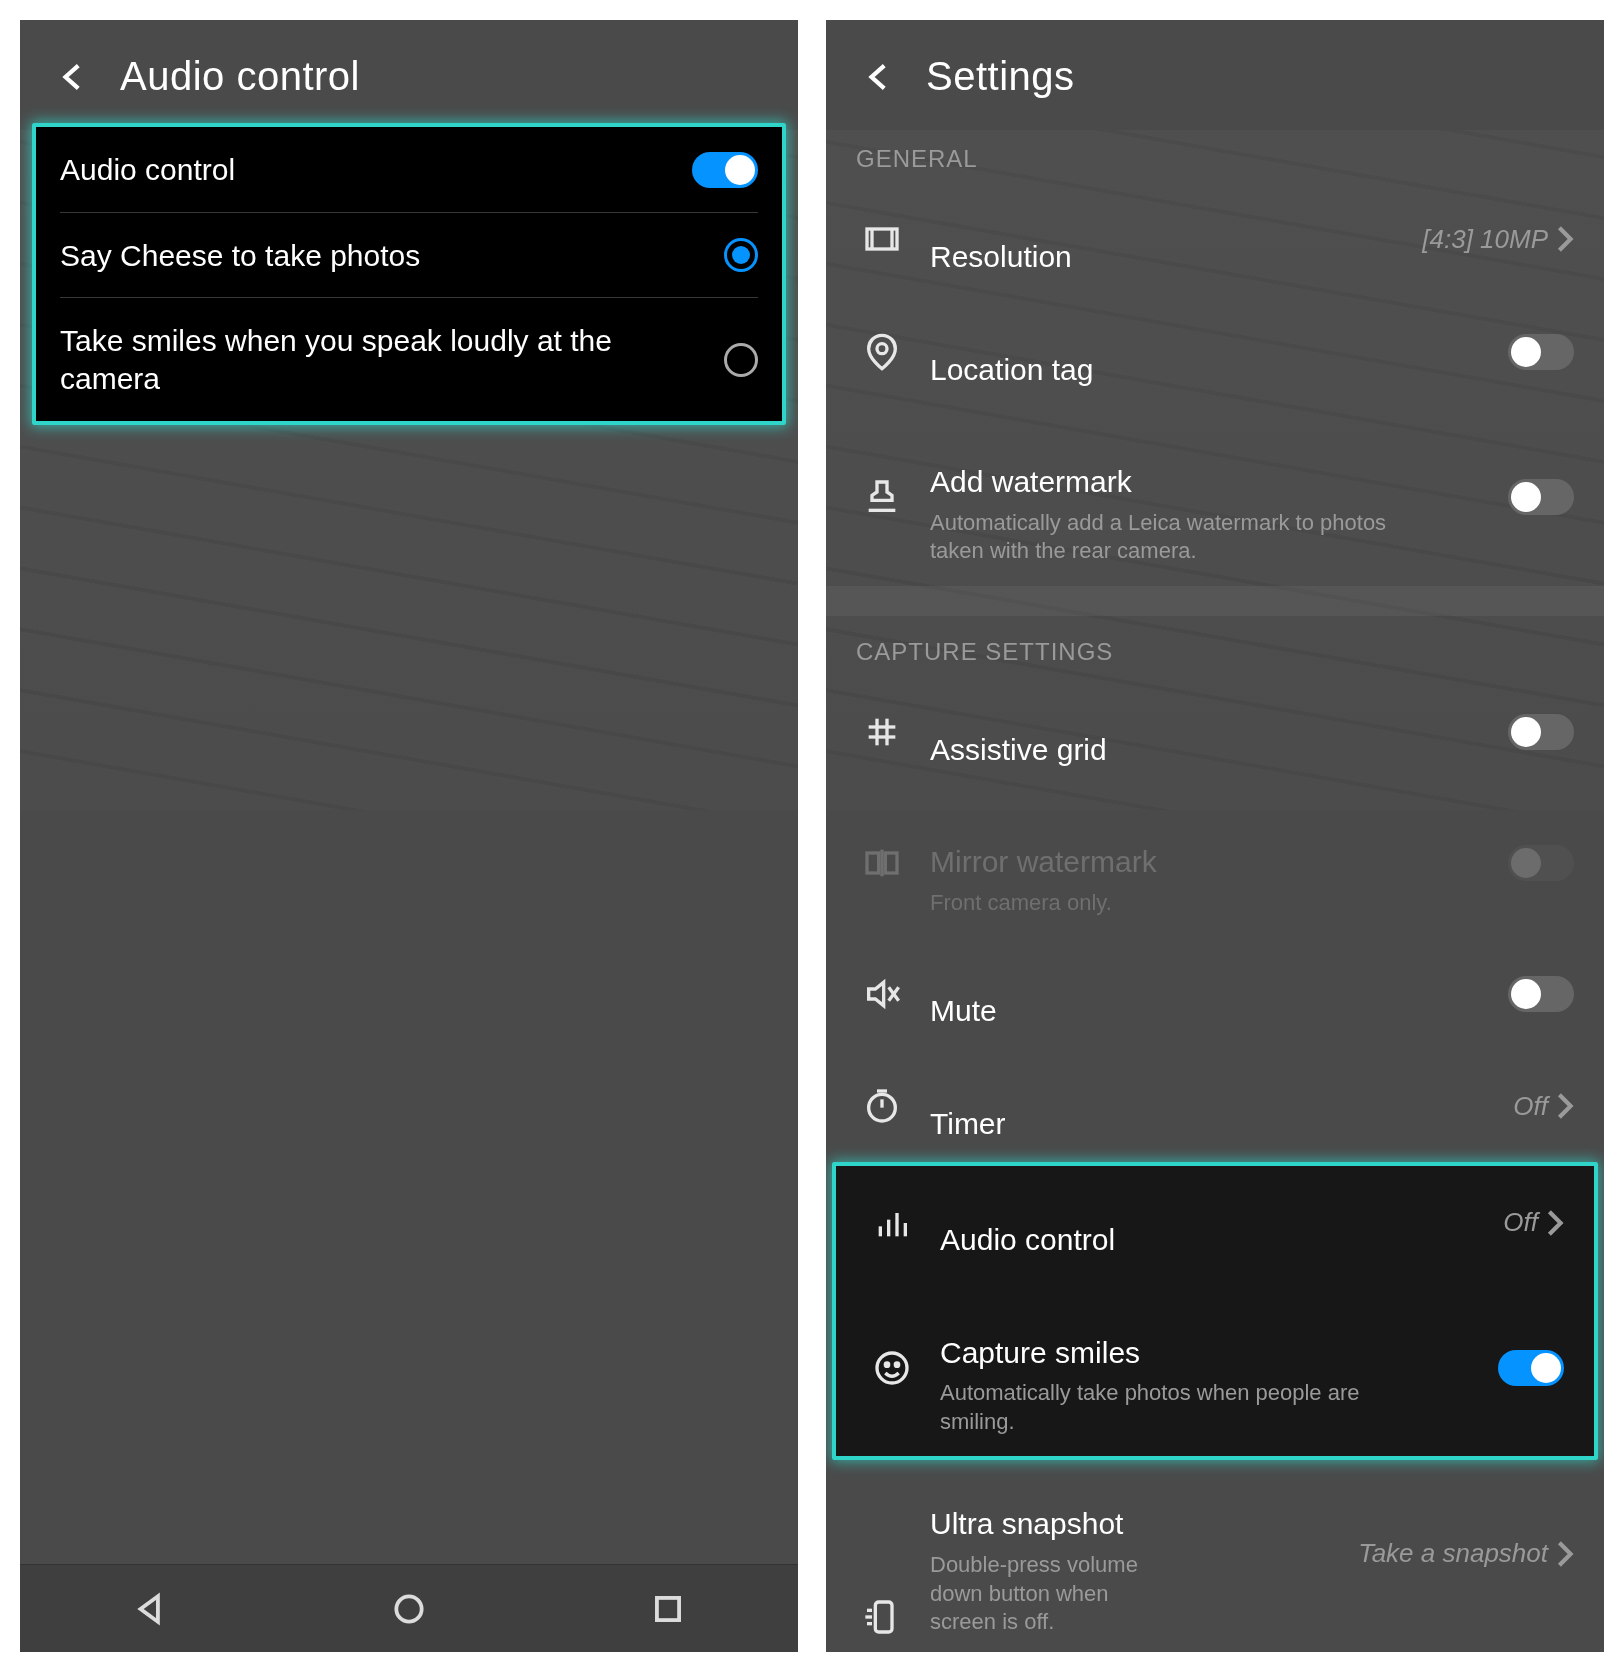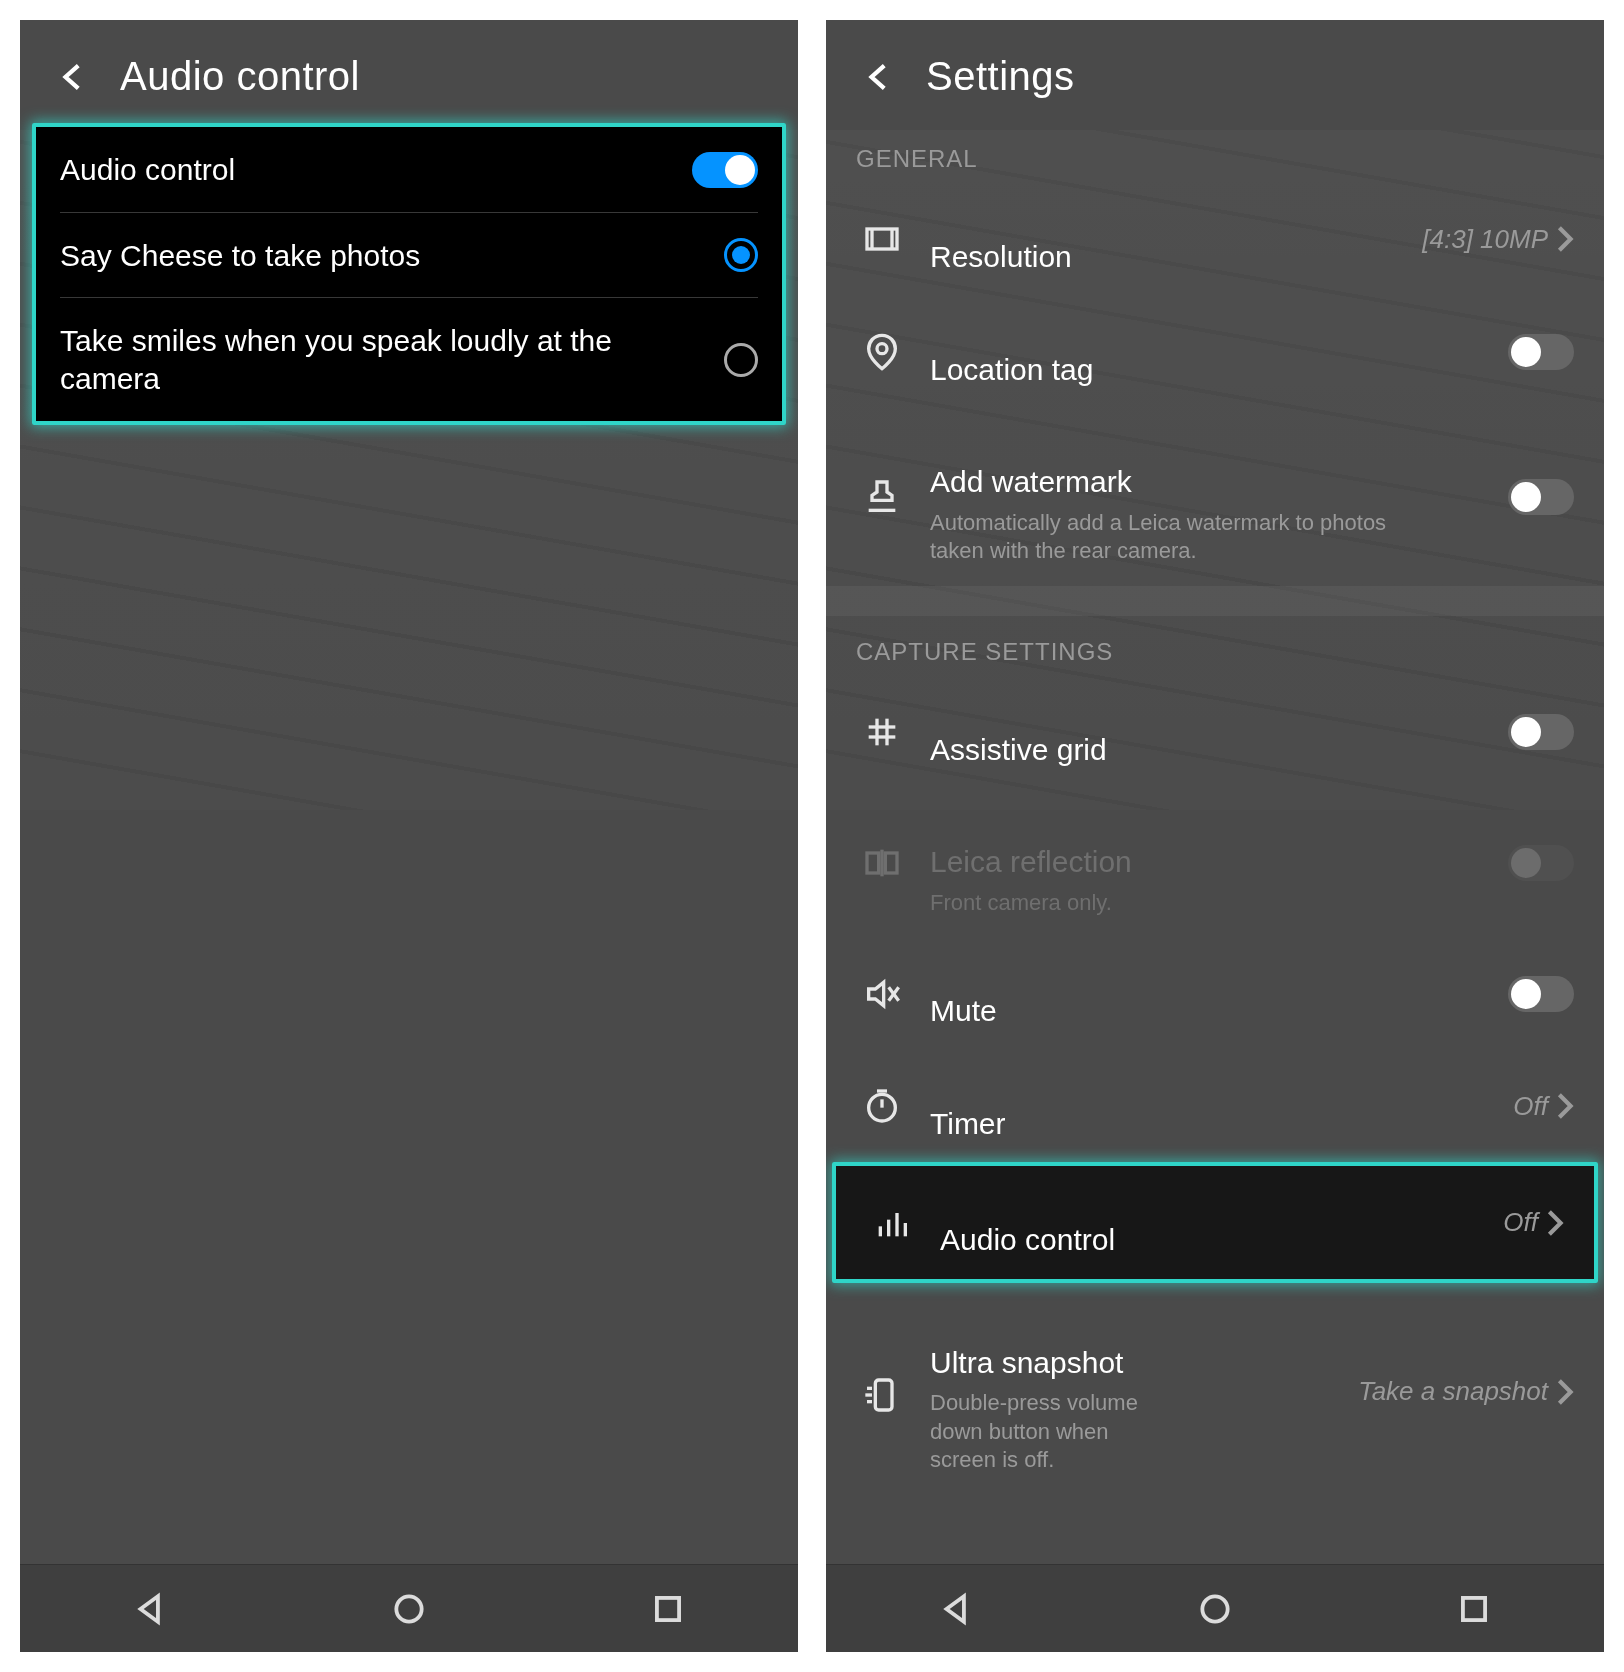--- a/index.html
+++ b/index.html
@@ -348,21 +348,21 @@
 
     <div class="row disabled">
       <div class="row-icon">
         <svg viewBox="0 0 24 24">
             <rect x="3" y="6" width="7" height="12"></rect>
             <rect x="14" y="6" width="7" height="12"></rect>
             <line x1="12" y1="4" x2="12" y2="20"></line>
           </svg>
       </div>
       <div class="row-text">
-        <div class="row-title">Leica reflection</div>
+        <div class="row-title">Mirror watermark</div>
         <div class="row-sub">Front camera only.</div>
       </div>
       <div class="toggle disabled">
           <div class="knob"></div>
         </div>
     </div>
 
     <div class="row">
       <div class="row-icon">
         <svg viewBox="0 0 24 24">
@@ -410,25 +410,42 @@
           </div>
           <div class="row-text">
               <div class="row-title">Audio control</div>
             </div>
           <div class="row-value">Off</div>
           <div class="chevron"><svg viewBox="0 0 12 20">
                 <path d="M2 2 L10 10 L2 18"></path>
               </svg></div>
         </div>
 
-
-      </div>
-    </div>
-
-    <div class="row" style="align-items:center; padding-top:26px;">
+        <div class="row">
+          <div class="row-icon">
+            <svg viewBox="0 0 24 24">
+                <circle cx="12" cy="12" r="9"></circle>
+                <circle cx="9" cy="10" r="1" fill="#e7e7e7"></circle>
+                <circle cx="15" cy="10" r="1" fill="#e7e7e7"></circle>
+                <path d="M8 15 Q12 19 16 15"></path>
+              </svg>
+          </div>
+          <div class="row-text">
+            <div class="row-title">Capture smiles</div>
+            <div class="row-sub">Automatically take photos when people are smiling.</div>
+          </div>
+          <div class="toggle on">
+              <div class="knob"></div>
+            </div>
+        </div>
+
+      </div>
+    </div>
+
+    <div class="row" style="align-items:flex-end; padding-top:10px;">
       <div class="row-icon" style="margin-top:6px;">
         <svg viewBox="0 0 24 24">
             <rect x="8" y="3" width="10" height="18" rx="2"></rect>
             <line x1="3" y1="8" x2="6" y2="8"></line>
             <line x1="2" y1="12" x2="6" y2="12"></line>
             <line x1="3" y1="16" x2="6" y2="16"></line>
           </svg>
       </div>
       <div class="row-text" style="max-width:340px;">
         <div class="row-title">Ultra snapshot</div>

